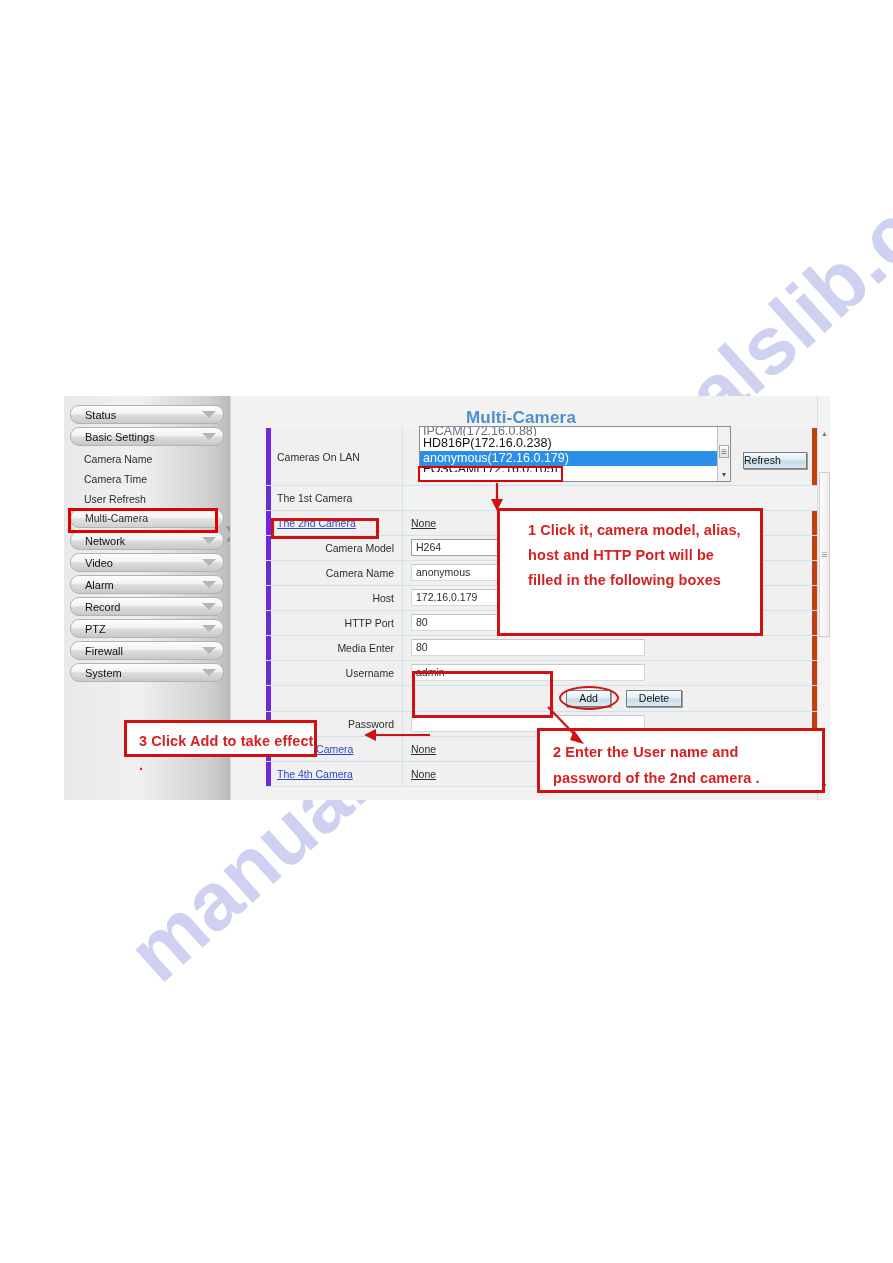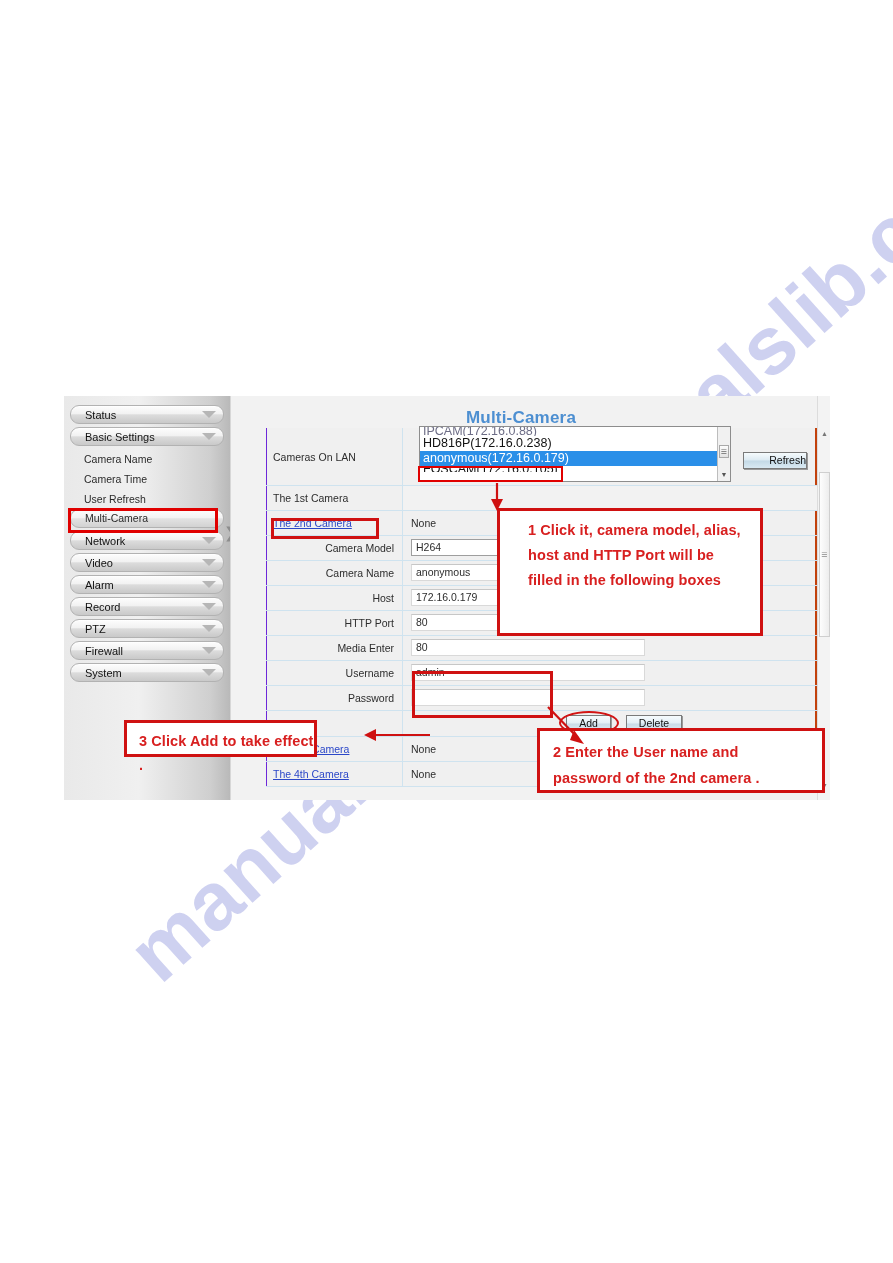--- a/index.html
+++ b/index.html
@@ -69,29 +69,29 @@
   #title{
     position:absolute;left:0;top:12px;width:580px;text-align:center;
     font-size:17px;font-weight:700;color:#4d8fd1;letter-spacing:.2px;
   }
 
   
   #tbl{position:absolute;left:35px;top:32px;width:552px;}
   .row{display:flex;border-bottom:1px solid #cfe3ef;box-sizing:border-box;}
   .lab{
     width:137px;box-sizing:border-box;padding-right:8px;
-    border-right:1px solid #cfe3ef;border-left:1px solid #6d28d9;
+    border-right:1px solid #cfe3ef;border-left:5px solid #6d28d9;
     font-size:10.5px;color:#2d2d2d;display:flex;align-items:center;
     justify-content:flex-end;background:#f0f0f0;
   }
   .lab.lft{justify-content:flex-start;padding-left:6px;padding-right:0;}
   .val{
     flex:1;box-sizing:border-box;padding-left:8px;font-size:10.5px;color:#2d2d2d;
     display:flex;align-items:center;background:#f0f0f0;
-    border-right:3px solid #c2410c;position:relative;
+    border-right:6px solid #c2410c;position:relative;text-decoration:underline;
   }
   .lnk{color:#2b47c8;text-decoration:underline;font-size:10.5px;}
 
   .r-lan{height:58px;}
   .r-std{height:25px;}
   .r-btn{height:26px;}
 
   
   .lanwrap{position:relative;width:100%;height:100%;display:flex;align-items:flex-start;}
   .listbox{
@@ -119,21 +119,21 @@
     color:#555;font-size:7px;text-align:center;line-height:10px;
   }
   #sel-box{
     position:absolute;left:6px;top:29px;width:150px;height:14px;
     border:2px solid #e00000;box-sizing:border-box;
   }
   #btn-refresh{
     position:absolute;left:332px;top:24px;width:64px;height:17px;
     background:linear-gradient(to bottom,#f6fbfd 0%,#dceaf2 48%,#c3d9e6 52%,#d9e9f2 100%);
     border:1px solid #7a7a7a;box-shadow:1px 1px 0 #9a9a9a;box-sizing:border-box;
-    font-size:10.5px;color:#111;text-align:right;line-height:15px;
+    font-size:10.5px;color:#111;text-align:left;line-height:15px;
   }
 
   
   .inp{
     position:absolute;left:8px;top:3px;width:234px;height:17px;
     background:#fff;border:1px solid #9e9e9e;box-sizing:border-box;
     font-size:10.5px;color:#2d2d2d;padding-left:4px;line-height:15px;
     white-space:nowrap;overflow:hidden;
   }
   .inp.plain{border:1px solid #d9d9d9;border-top-color:#c7c7c7;}
@@ -319,35 +319,35 @@
         </div>
       </div>
 
       <div class="row r-std">
         <div class="lab">Username</div>
         <div class="val">
           <div class="inp plain">admin</div>
         </div>
       </div>
 
-      <div class="row r-std">
-        <div class="lab">Password</div>
-        <div class="val">
-          <div class="inp plain"></div>
-        </div>
-      </div>
-
       <div class="row r-btn">
         <div class="lab lft"></div>
         <div class="val">
           <div class="btnrow">
             <div class="gbtn" id="btn-add">Add</div>
             <div class="gbtn" id="btn-del">Delete</div>
             <div id="add-ellipse"></div>
           </div>
+        </div>
+      </div>
+
+      <div class="row r-std">
+        <div class="lab">Password</div>
+        <div class="val">
+          <div class="inp plain"></div>
         </div>
       </div>
 
       <div class="row r-std">
         <div class="lab lft">
           <span class="lnk">The 3rd Camera</span>
         </div>
         <div class="val">None</div>
       </div>
       <div class="row r-std">

